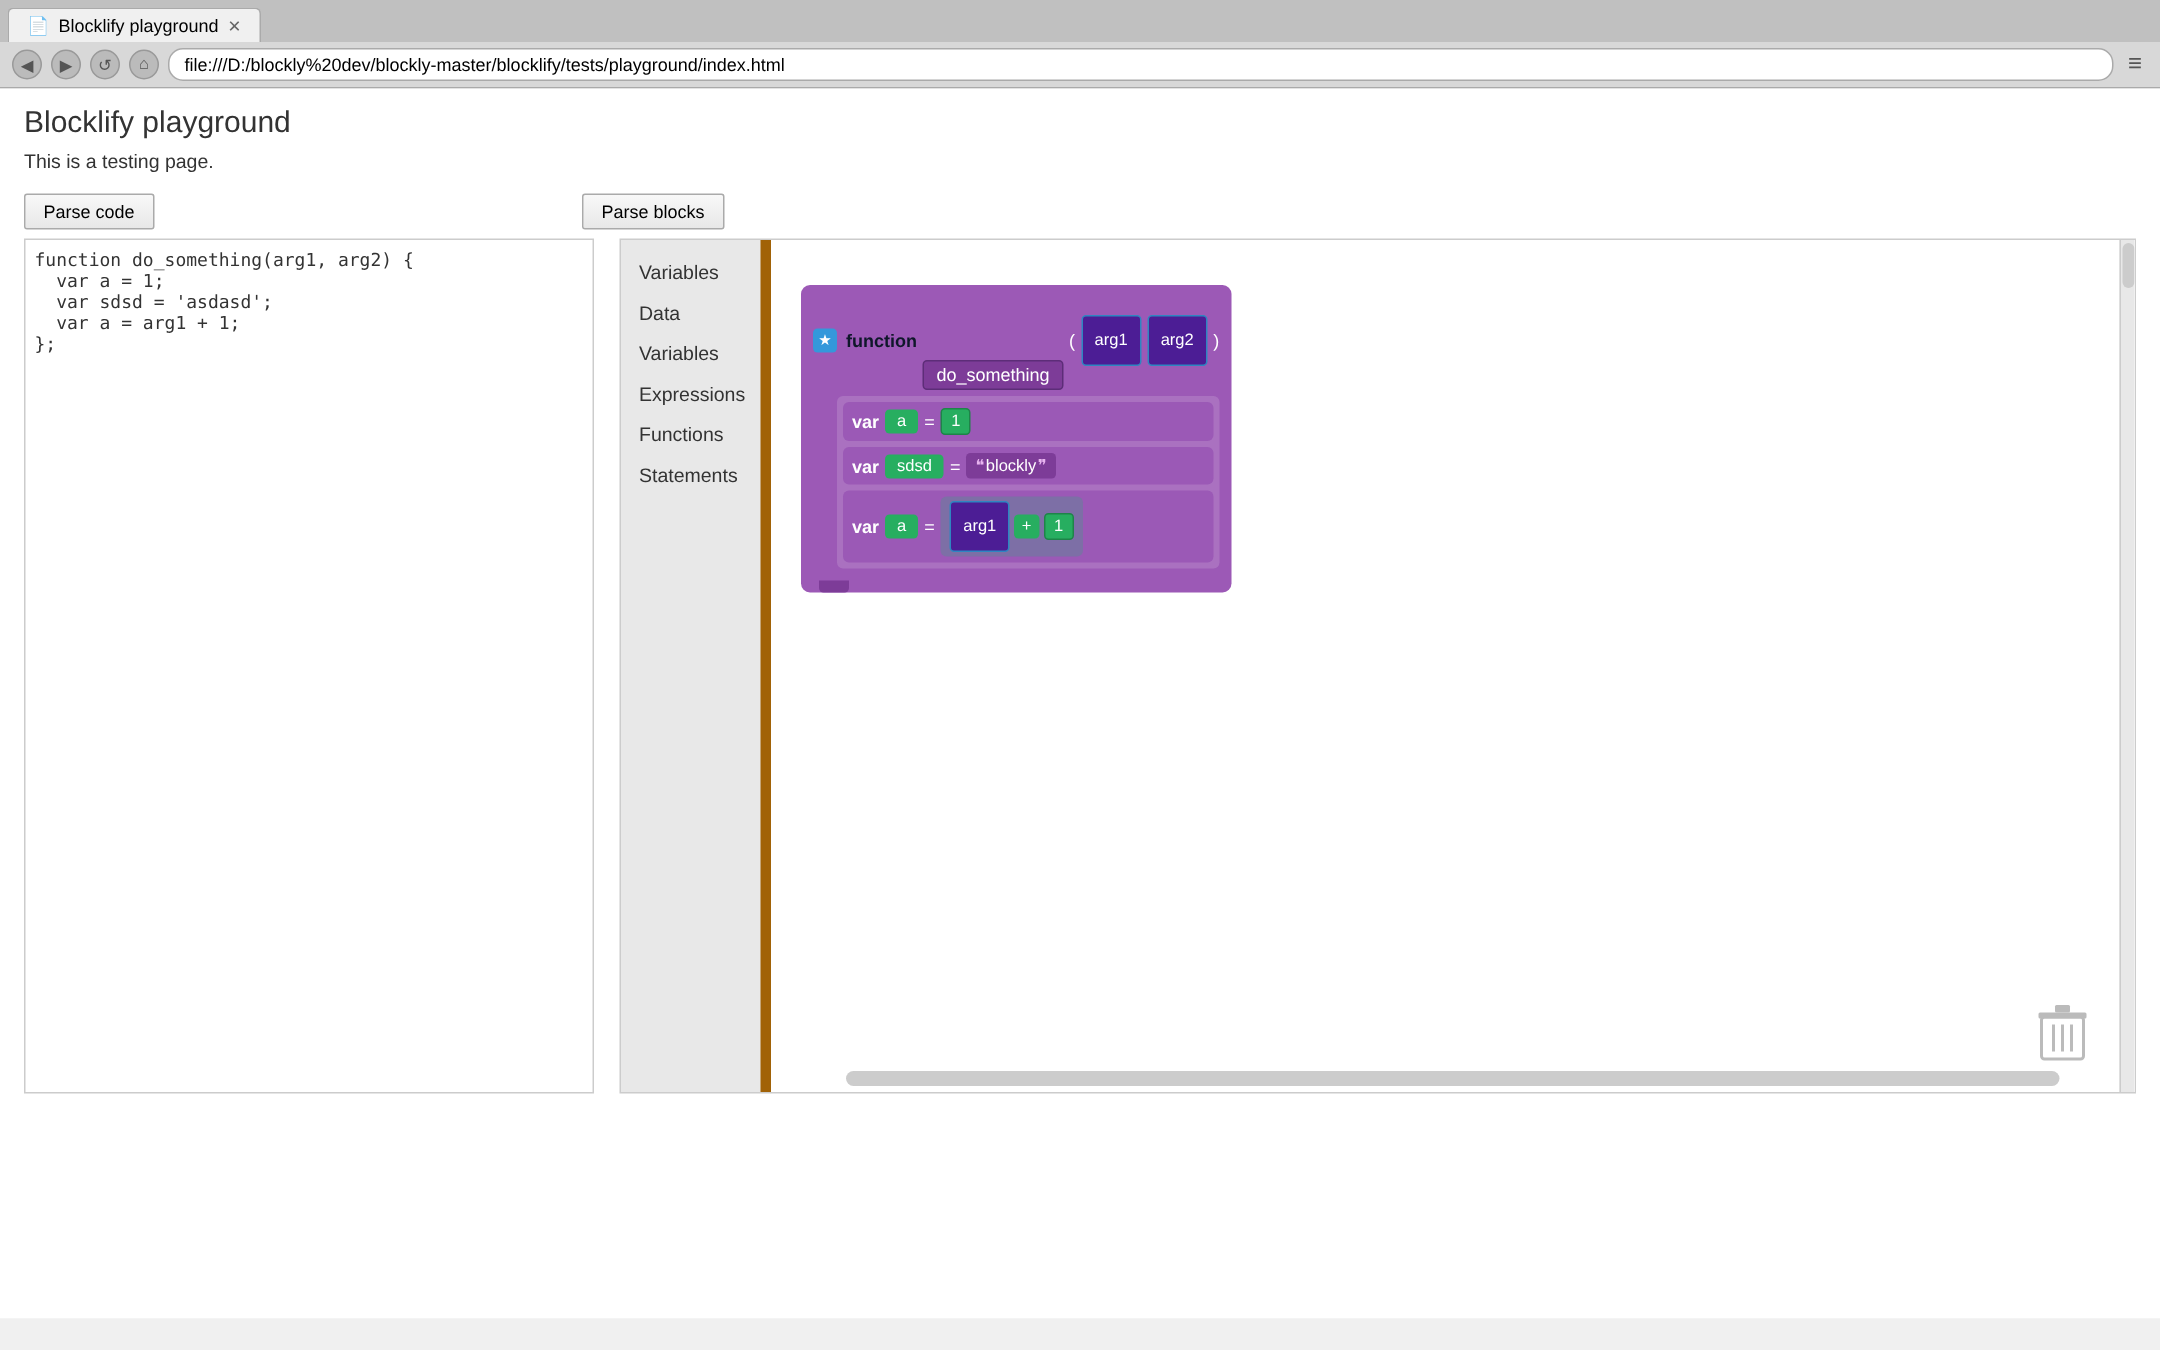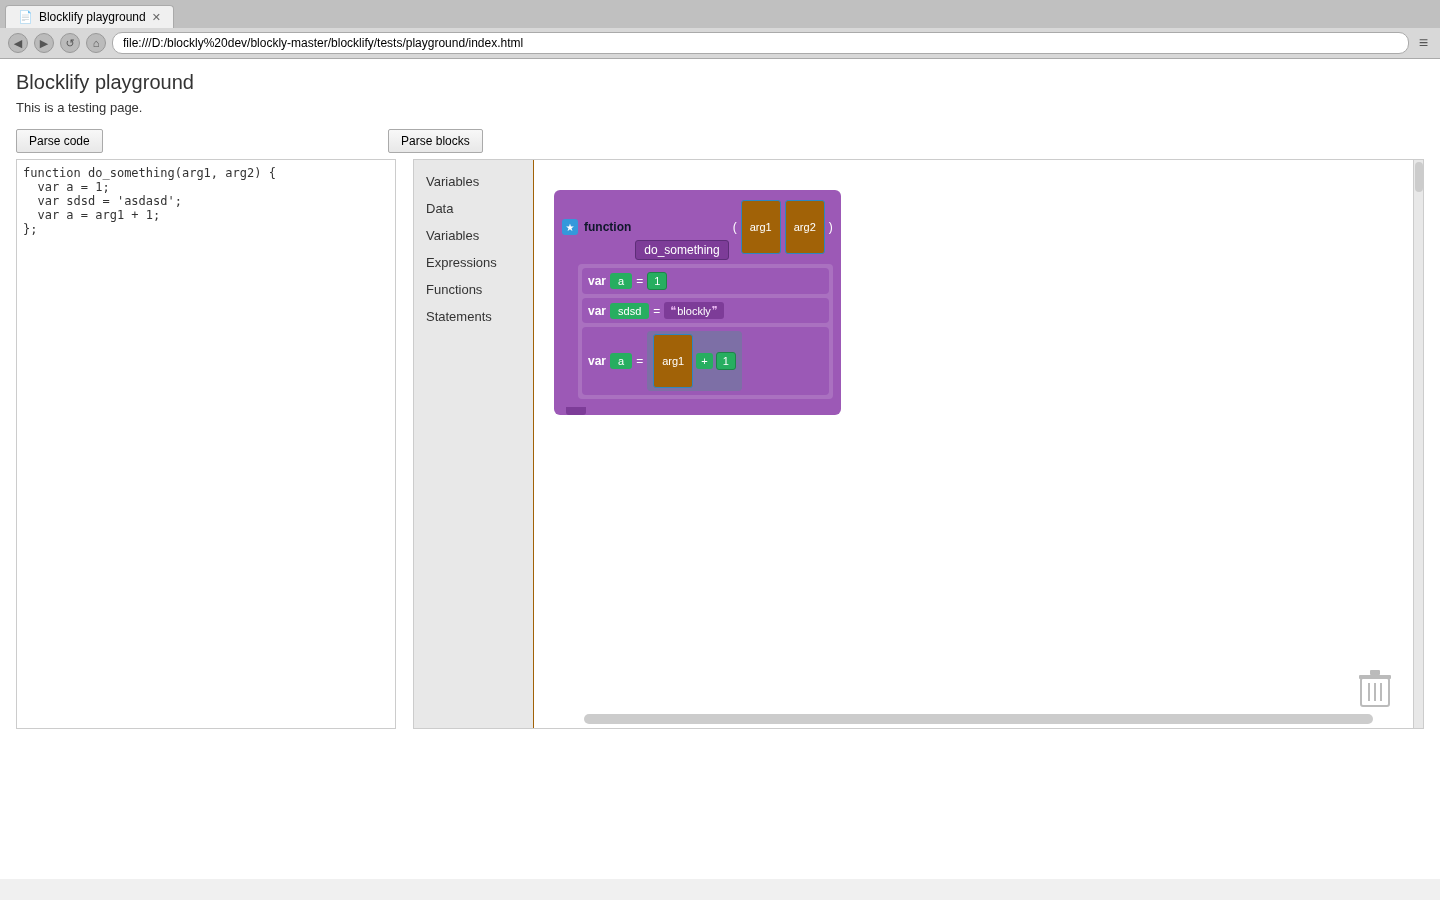--- a/index.html
+++ b/index.html
@@ -125,23 +125,23 @@
       margin-left: 12px;
       flex: 1;
       border: 1px solid #ccc;
       background: white;
       display: flex;
       min-height: 570px;
     }
 
     
     .toolbox {
-      width: 120px;
+      width: 100px;
       background: #e8e8e8;
-      border-right: 1px solid #a16207;
+      border-right: 7px solid #a16207;
       padding: 8px 0;
       display: flex;
       flex-direction: column;
     }
     .toolbox-item {
       padding: 6px 12px;
       font-size: 13px;
       color: #333;
       cursor: pointer;
     }
@@ -228,23 +228,23 @@
       background: #7d3c98;
       border: 1px solid #5d2d78;
       border-radius: 3px;
       padding: 2px 8px;
       color: white;
       font-size: 12px;
       margin-top: 46px;
     }
 
     .block-arg {
-      background: #a16207;
-      border-radius: 3px;
-      padding: 20px 8px;
+      background: #4c1d95;
+      border-radius: 3px;
+      padding: 10px 8px;
       color: white;
       font-size: 11px;
       border: 1px solid #2e86c1;
     }
 
     .block-paren {
       color: white;
       font-size: 12px;
     }
 

